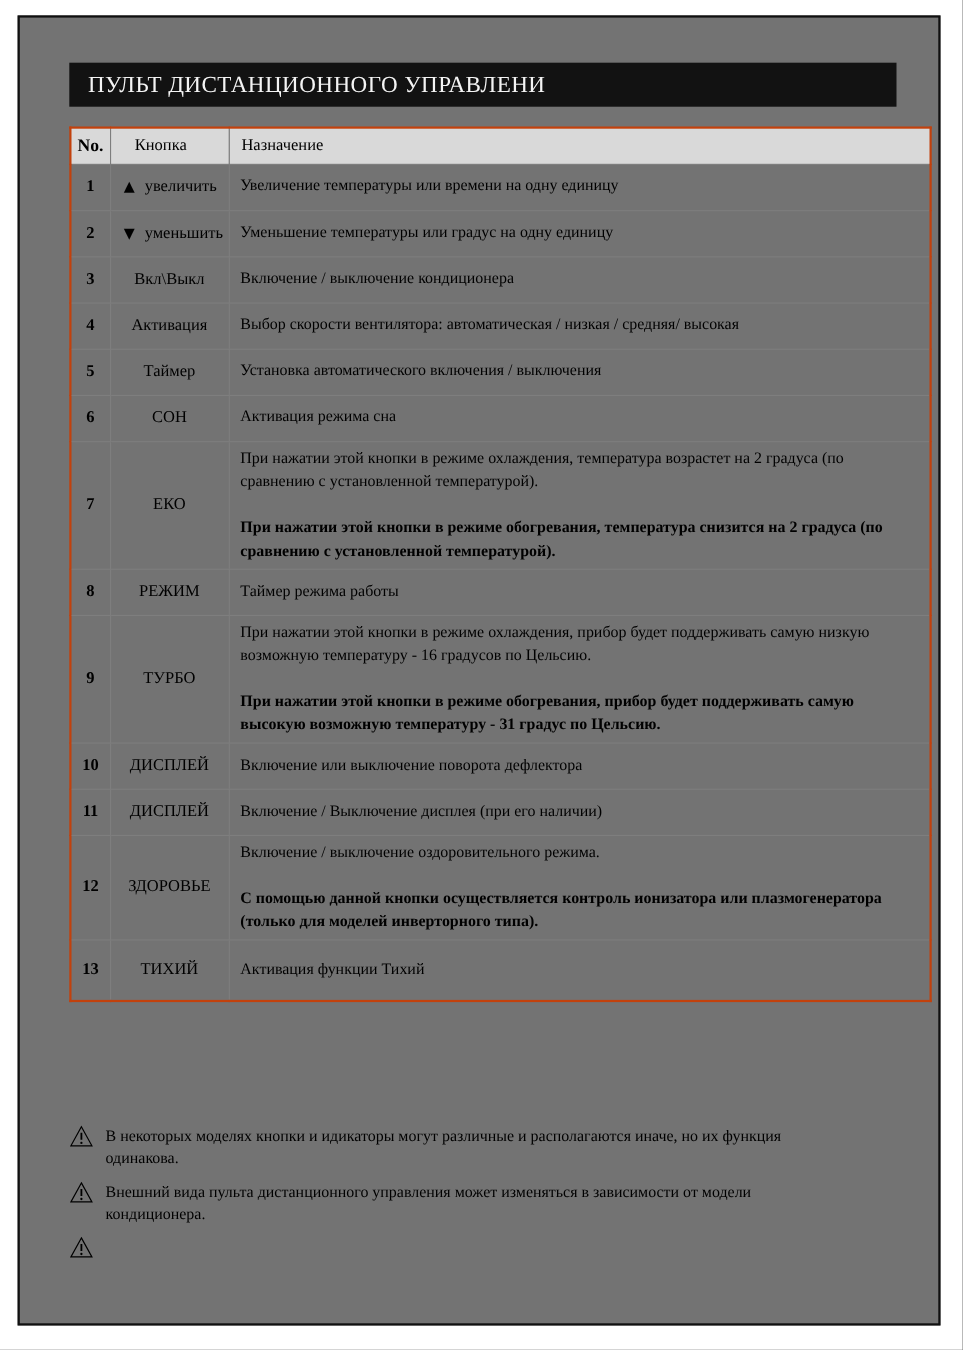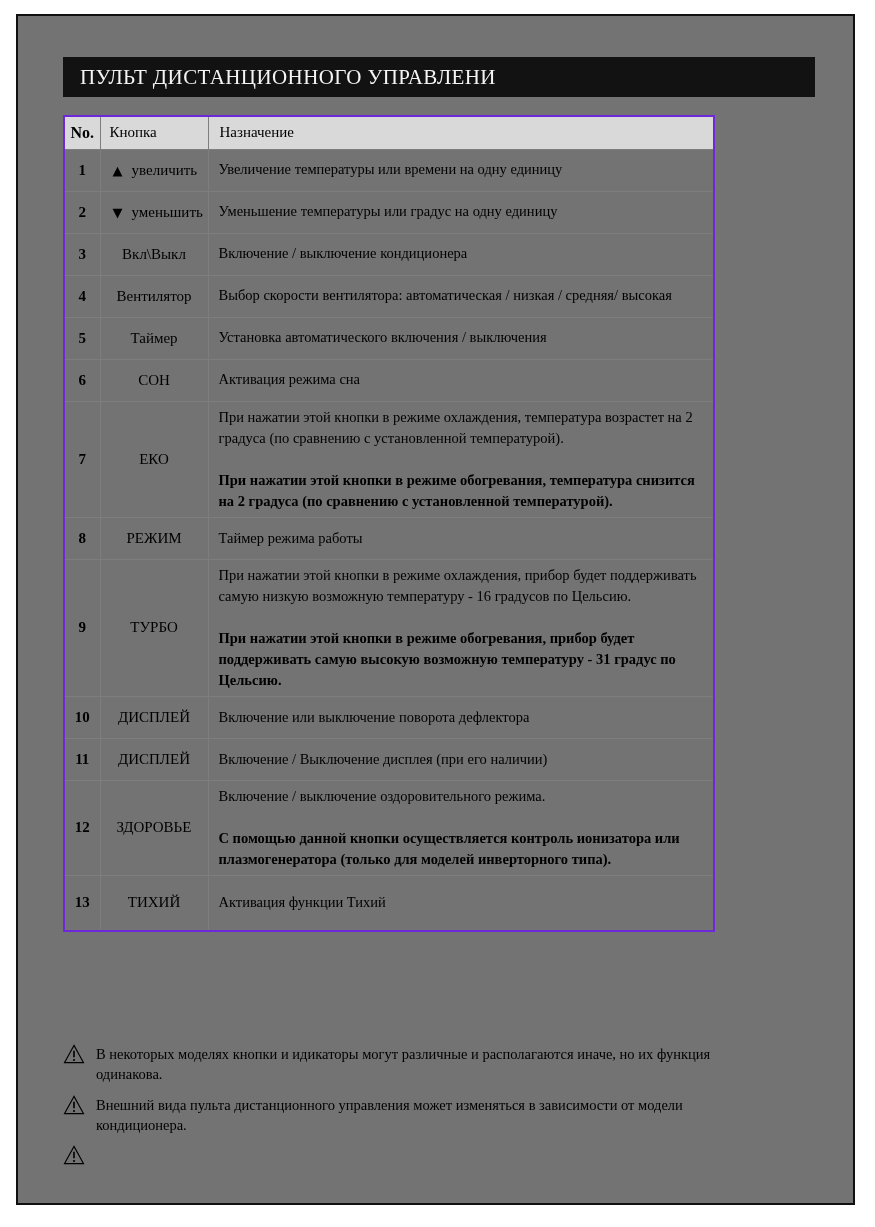--- a/index.html
+++ b/index.html
@@ -13,28 +13,28 @@
   }
   .content { position:absolute; left:45px; top:41px; width:752px; }
 
   .title-bar {
     height:40px; background:#121212; color:#f4f4f4;
     font-size:21px; line-height:40px; padding-left:17px;
     box-sizing:border-box; letter-spacing:0.4px; white-space:nowrap;
   }
 
   table.remote {
-    border-collapse:collapse; width:652px; margin-top:18px;
-    border:2px solid #6d28d9; table-layout:fixed;
+    border-collapse:collapse; width:784px; margin-top:18px;
+    border:2px solid #c2410c; table-layout:fixed;
   }
   table.remote th, table.remote td { border:1px solid #7e7e7e; vertical-align:middle; }
   table.remote thead tr { height:33px; background:#d9d9d9; }
   th { font-weight:normal; font-size:15px; text-align:left; }
   th.h-no { font-weight:bold; text-align:center; font-size:16px; }
-  th.h-btn { padding-left:9px; }
+  th.h-btn { padding-left:22px; }
   th.h-purpose { padding-left:11px; }
 
   tbody tr { height:42px; }
   tbody tr:nth-child(7)  { height:100px; }
   tbody tr:nth-child(9)  { height:112px; }
   tbody tr:nth-child(12) { height:76px; }
   tbody tr:nth-child(13) { height:56px;border-radius:11px; }
 
   td.c-no { text-align:center; font-weight:bold; font-size:15px; }
   td.c-btn { text-align:center; font-size:15px; }
@@ -99,21 +99,21 @@
           </tr>
           <tr>
             <td class="c-no">3</td>
             <td class="c-btn"><span>Вкл\Выкл</span></td>
             <td class="c-purpose">
               <p>Включение / выключение кондиционера</p>
             </td>
           </tr>
           <tr>
             <td class="c-no">4</td>
-            <td class="c-btn"><span>Вентилятор</span></td>
+            <td class="c-btn"><span>Активация</span></td>
             <td class="c-purpose">
               <p>Выбор скорости вентилятора: автоматическая / низкая / средняя/ высокая</p>
             </td>
           </tr>
           <tr>
             <td class="c-no">5</td>
             <td class="c-btn"><span>Таймер</span></td>
             <td class="c-purpose">
               <p>Установка автоматического включения / выключения</p>
             </td>

